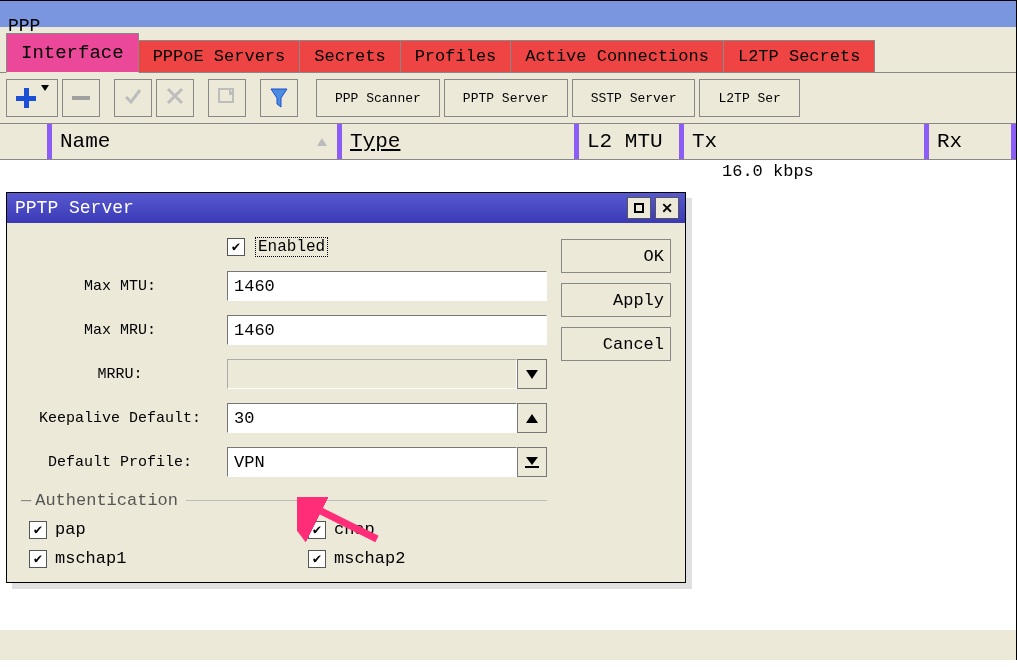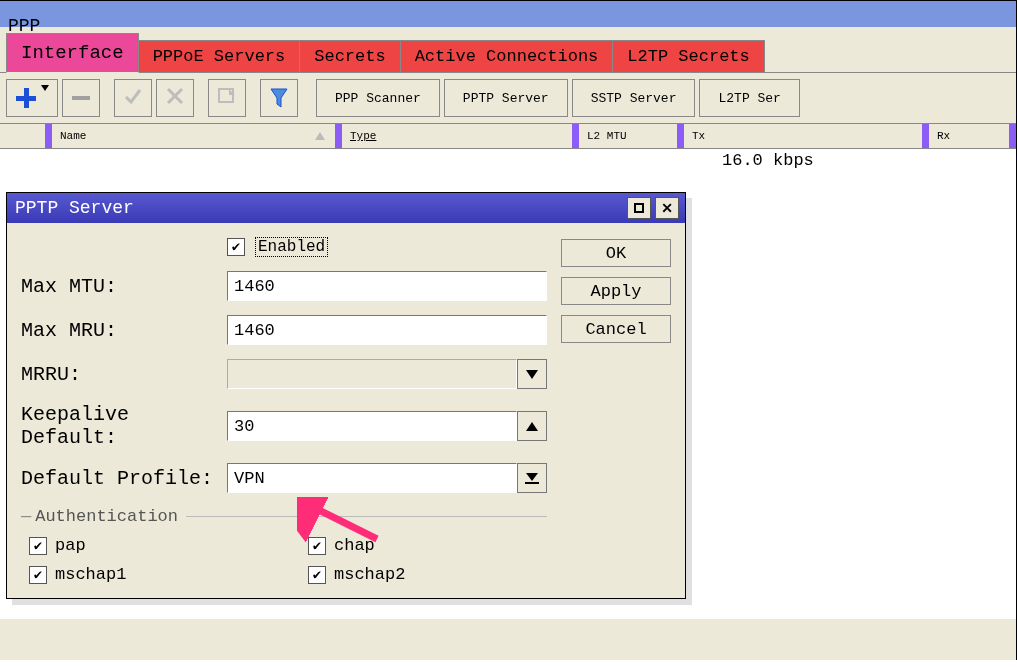--- a/index.html
+++ b/index.html
@@ -85,23 +85,23 @@
   .add-glyph svg { overflow:visible; }
   .minus-bar{width:18px;height:4px;background:#a0a0a0;}
   .funnel svg { display:block; }
 
   .grid-header{
     display:flex;
     border-bottom:1px solid #888;
     background:#ece9d8;
   }
   .col{
-    border-right:7px solid #8b5cf6;
+    border-right:5px solid #8b5cf6;
     padding:6px 8px;
-    font-size:11px;
+    font-size:21px;
     text-align:left;
     white-space:nowrap;
   }
   .col.small{width:52px;}
   .col.name{width:290px;position:relative;}
   .col.type{width:237px;text-decoration:underline;}
   .col.l2mtu{width:105px;}
   .col.tx{width:245px;text-align:left;}
   .col.rx{flex:1;}
   .sort-tri{
@@ -144,21 +144,21 @@
     font-size:14px;
     color:#000;
     cursor:pointer;
   }
   .winbtn .sq{width:10px;height:10px;border:2px solid #000;}
   .dbody{
     display:flex; padding:14px; gap:14px;
   }
   .form{flex:1;}
   .frow{display:flex;align-items:center;margin-bottom:14px;}
-  .flabel{width:206px;text-align:left;padding-right:8px;font-size:20px;}
+  .flabel{width:206px;text-align:center;padding-right:8px;font-size:15px;}
   .finput{
     flex:1; height:30px;
     border:1px solid #777;
     border-right-color:#fff;border-bottom-color:#fff;
     background:#fff;
     padding:2px 6px;
     font-family:inherit; font-size:17px;
   }
   .step{
     width:30px;height:30px;
@@ -179,35 +179,36 @@
   .enabled-row{display:flex;align-items:center;margin-left:206px;margin-bottom:14px;}
   .enabled-dashed{border:1px dotted #000;padding:0 2px;margin-left:2px;}
 
   .group-label{display:flex;align-items:center;font-size:17px;color:#555;margin:2px 0 10px 0;}
   .group-label .dash{color:#888;margin-right:4px;}
   .group-label .line{flex:1;height:1px;background:#bbb;margin-left:8px;}
   .auth-grid{display:grid;grid-template-columns:1fr 1fr;gap:10px 40px;padding-left:8px;}
   .authitem{display:flex;align-items:center;font-size:17px;}
 
   .btncol{width:110px;display:flex;flex-direction:column;gap:10px; margin-top:2px;}
-  .dbtn{height:28px;border:1px solid #888;background:#ece9d8;font-family:inherit;font-size:17px;cursor:pointer;}
+  .dbtn{height:34px;border:1px solid #888;background:#ece9d8;font-family:inherit;font-size:17px;cursor:pointer;text-align:right;}
 
   
   .annot{position:absolute;left:297px;top:497px;pointer-events:none;}
 </style>
 </head>
 <body>
 
 <div class="main-window">
   <div class="main-title">PPP</div>
 
   <div class="tabs">
     <div class="tab active">Interface</div>
     <div class="tab">PPPoE Servers</div>
     <div class="tab">Secrets</div>
+    <div class="tab">Profiles</div>
     <div class="tab">Active Connections</div>
     <div class="tab">L2TP Secrets</div>
   </div>
 
   <div class="toolbar">
     <div class="icon-btn">
       <span class="add-glyph">
         <svg width="22" height="22">
           <rect x="9" y="1" width="5" height="20" fill="#1b4fd6"></rect>
           <rect x="1" y="9" width="20" height="5" fill="#1b4fd6"></rect>

